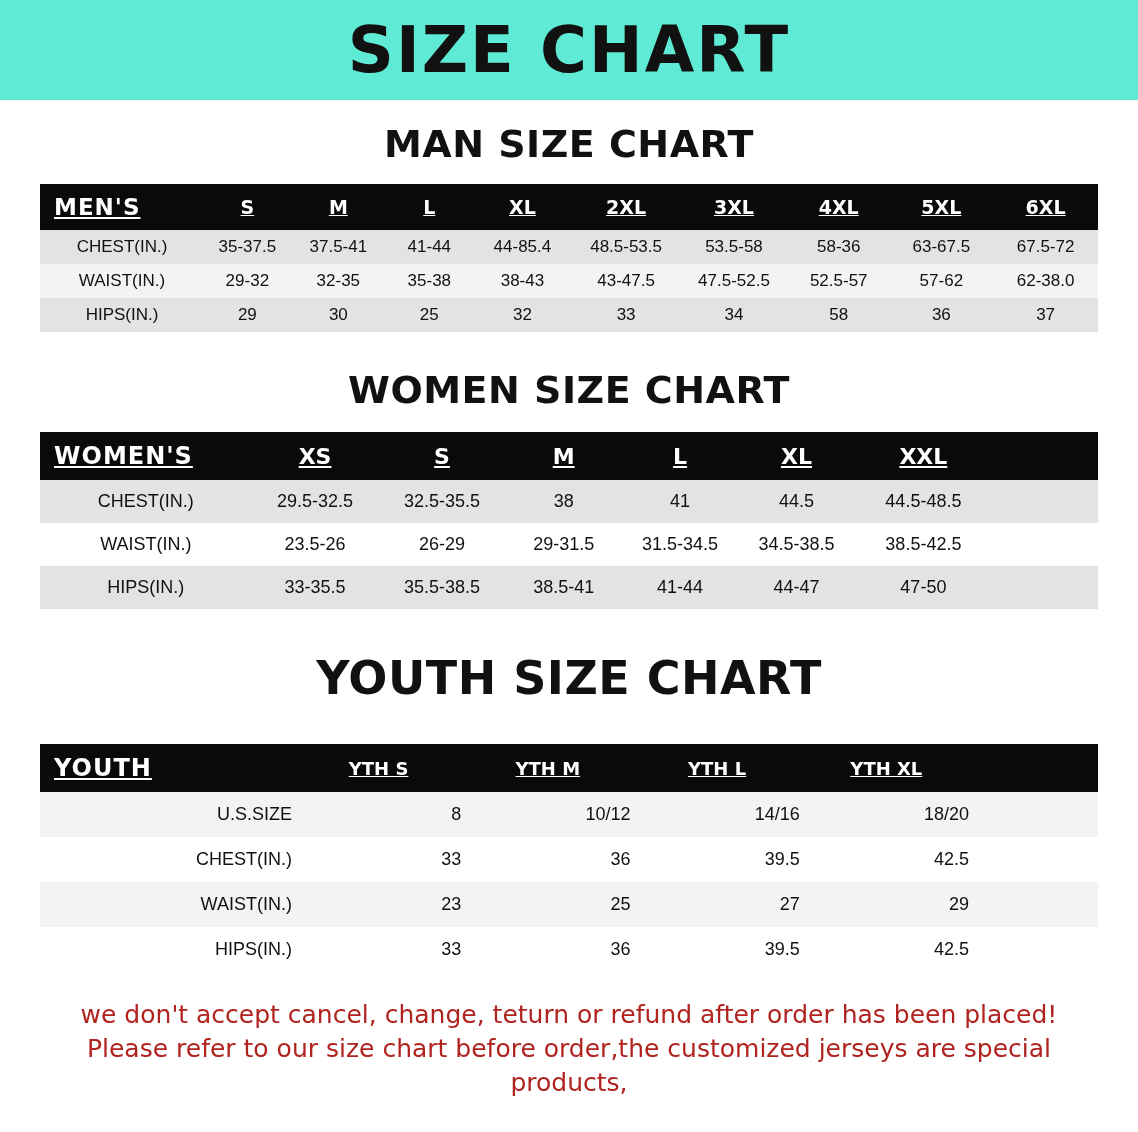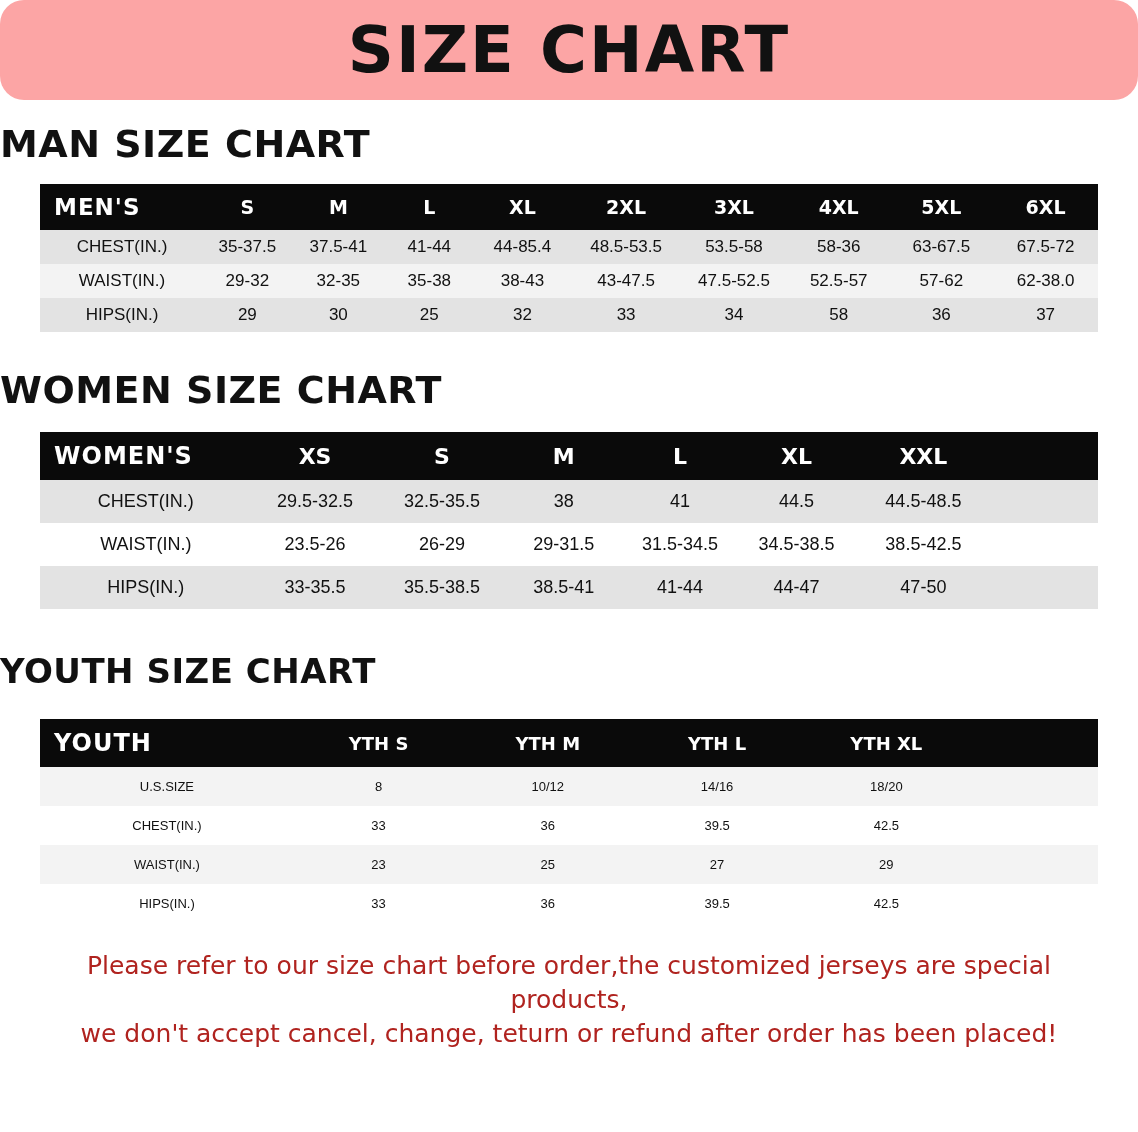--- a/index.html
+++ b/index.html
@@ -12,65 +12,65 @@
     height: 1132px;
     font-family: "Liberation Sans", sans-serif;
     color: #111;
     overflow: hidden;
   }
 
   
   .banner {
     width: 100%;
     height: 100px;
-    background: #fca5a5;
+    background: #5eead4;
     display: flex;
     align-items: center;
     justify-content: center;
-    border-radius: 24px;
   }
   .banner-title {
     font-family: "DejaVu Sans", sans-serif;
     font-weight: bold;
     font-size: 64px;
     letter-spacing: 2px;
     color: #111111;
     line-height: 1;
   }
 
   
   .section-title {
-    text-align: left;
+    text-align: center;
     font-family: "DejaVu Sans", sans-serif;
     font-weight: bold;
     color: #111;
   }
   .title-man    { font-size: 38px; margin-top: 22px; margin-bottom: 18px; letter-spacing: 0.5px; }
   .title-women  { font-size: 38px; margin-top: 36px; margin-bottom: 20px; letter-spacing: 0.5px; }
-  .title-youth  { font-size: 34px; margin-top: 42px; margin-bottom: 28px; letter-spacing: 0.5px; }
+  .title-youth  { font-size: 46px; margin-top: 42px; margin-bottom: 39px; letter-spacing: 0.5px; }
 
   
   .table-wrap {
     margin: 0 40px;
   }
   table {
     width: 100%;
     border-collapse: collapse;
     table-layout: fixed;
   }
   thead tr {
     background: #0a0a0a;
     color: #ffffff;
   }
   thead th {
     font-family: "DejaVu Sans", sans-serif;
     font-weight: bold;
     padding: 10px 4px;
     text-align: center;
     white-space: nowrap;
+    text-decoration: underline;
   }
   thead th.label-col {
     text-align: left;
     padding-left: 14px;
     letter-spacing: 1px;
   }
   tbody td {
     text-align: center;
     padding: 7px 2px;
     white-space: nowrap;
@@ -90,21 +90,21 @@
   #men-table tbody td.label-col { font-size: 17px; }
 
   
   #women-table thead th { font-size: 22px; }
   #women-table thead th.label-col { font-size: 24px; }
   #women-table tbody td { font-size: 18px; padding: 11px 2px; }
 
   
   #youth-table thead th { font-size: 18px; }
   #youth-table thead th.label-col { font-size: 24px; }
-  #youth-table tbody td { font-size: 13px; padding: 12px 2px; }
+  #youth-table tbody td { font-size: 18px; padding: 12px 2px; text-align: right; }
 
   
   .note {
     margin: 26px 40px 0 40px;
     text-align: center;
     color: #b0231f;
     font-family: "DejaVu Sans", sans-serif;
     font-size: 25px;
     line-height: 1.35;
   }
@@ -302,15 +302,15 @@
         <td>36</td>
         <td>39.5</td>
         <td>42.5</td>
         <td></td>
       </tr>
     </tbody>
   </table>
 </div>
 
 <div class="note">
+  <span>we don't accept cancel, change, teturn or refund after order has been placed!</span>
   <span>Please refer to our size chart before order,the customized jerseys are special products,</span>
-  <span>we don't accept cancel, change, teturn or refund after order has been placed!</span>
 </div>
 
 </body></html>

